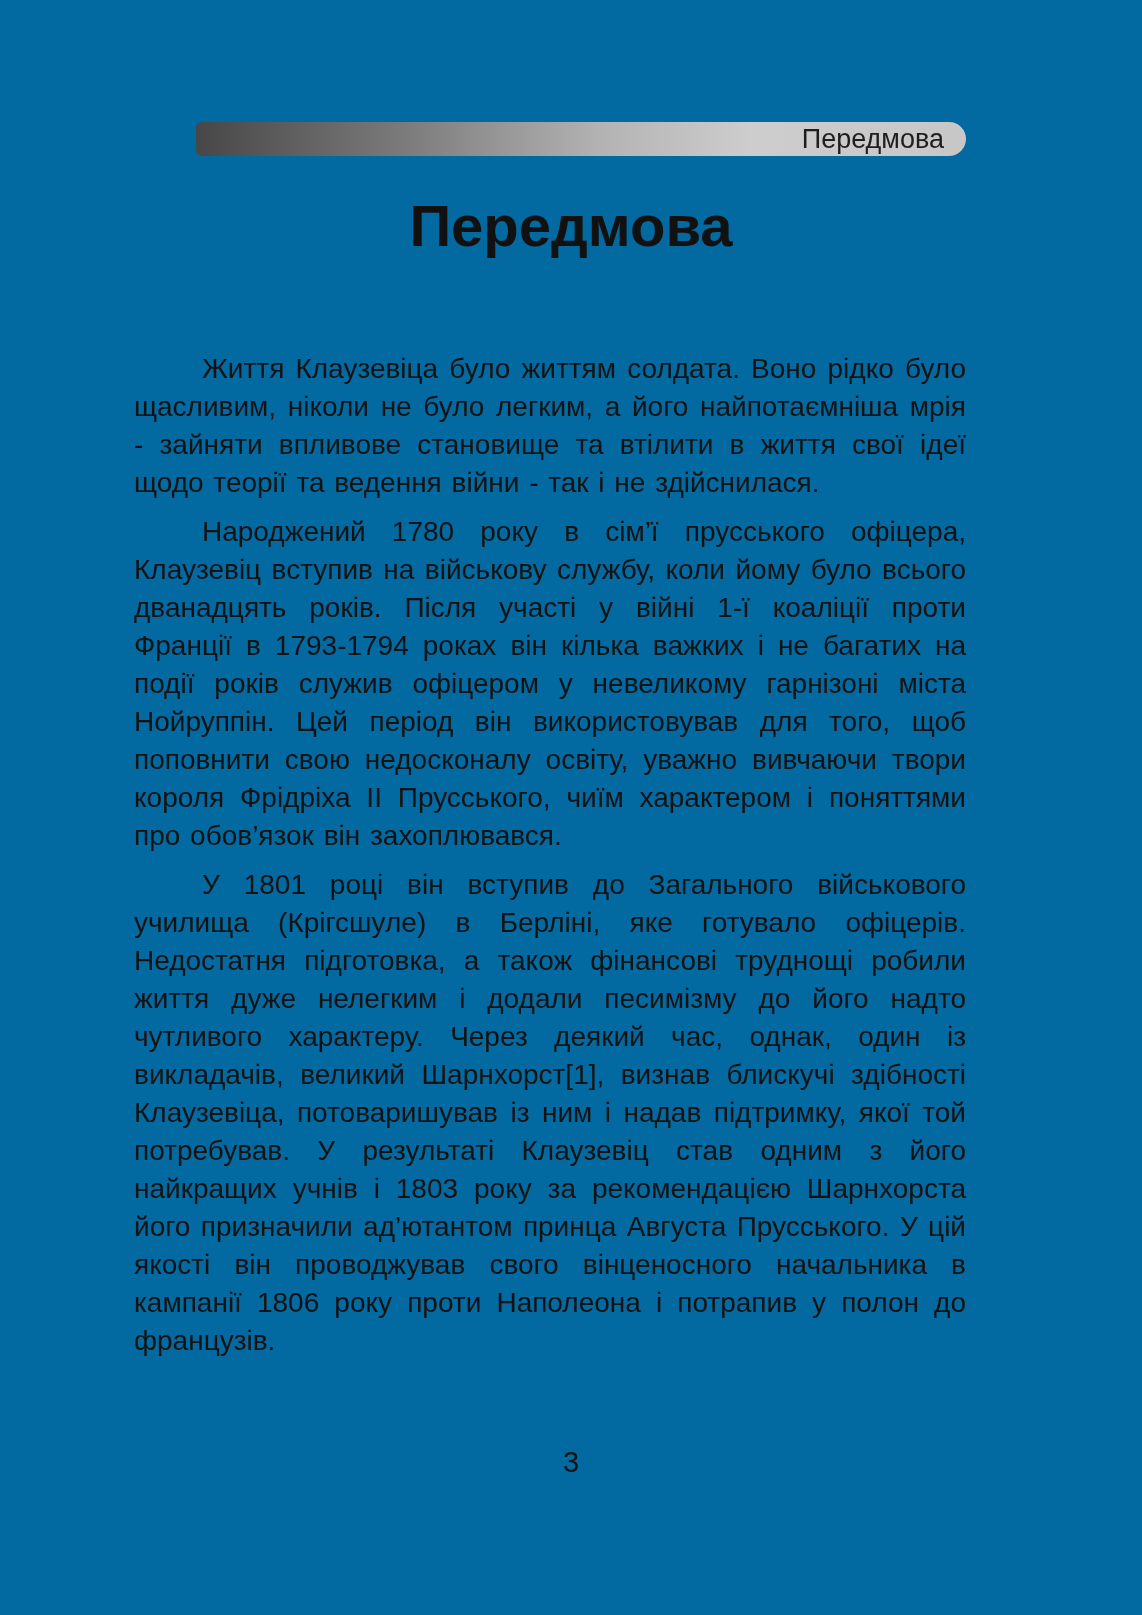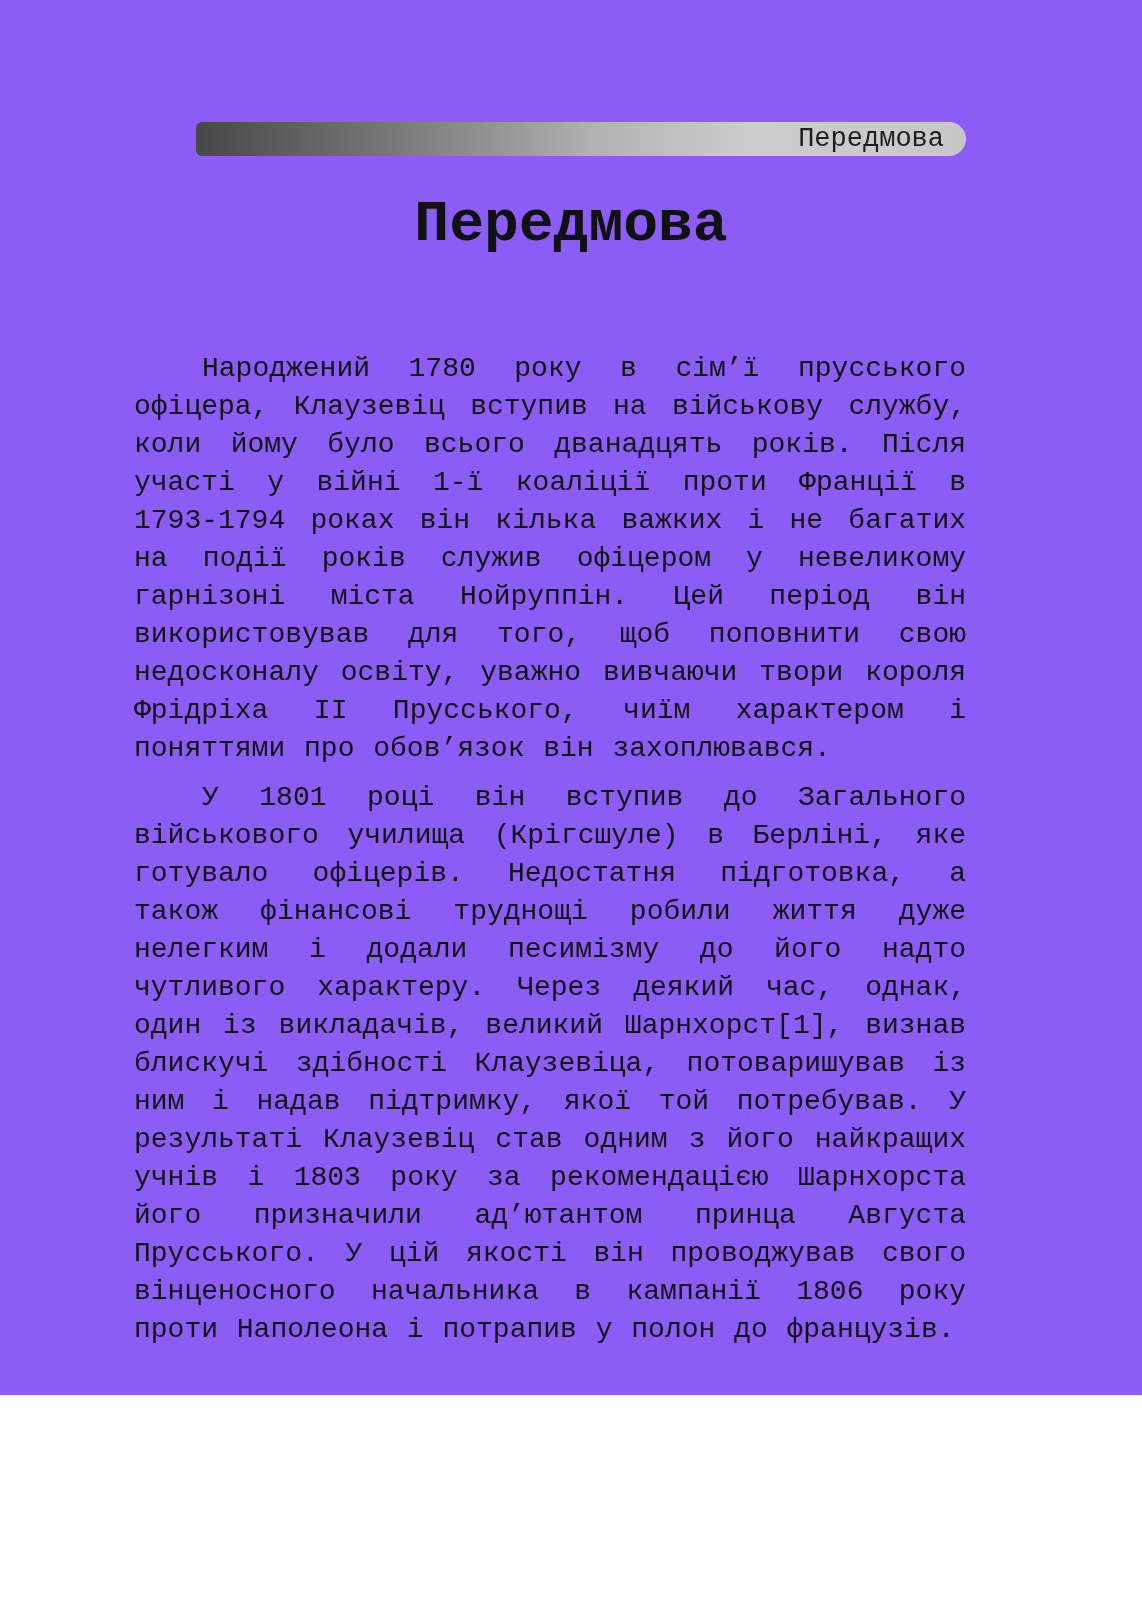--- a/index.html
+++ b/index.html
@@ -3,23 +3,23 @@
 <meta charset="utf-8">
 <style>
   html, body {
     margin: 0;
     padding: 0;
     background: #ffffff;
   }
   .page {
     position: relative;
     width: 1142px;
-    height: 1395px;
-    background: #8b5cf6;
-    font-family: Liberation Mono, monospace;
+    height: 1615px;
+    background: #0369a1;
+    font-family: Liberation Sans, sans-serif;
     color: #1a1a1a;
     overflow: hidden;
   }
 
   
   .header-bar {
     position: absolute;
     left: 196px;
     top: 122px;
     width: 770px;
@@ -88,19 +88,20 @@
 
 <div class="page">
 
   <div class="header-bar">
     <span class="header-label">Передмова</span>
   </div>
 
   <h1 class="chapter-title">Передмова</h1>
 
   <div class="body-text">
+    <p>Життя Клаузевіца було життям солдата. Воно рідко було щасливим, ніколи не було легким, а його найпотаємніша мрія - зайняти впливове становище та втілити в життя свої ідеї щодо теорії та ведення війни - так і не здійснилася.</p>
     <p>Народжений 1780 року в сім’ї прусського офіцера, Клаузевіц вступив на військову службу, коли йому було всього дванадцять років. Після участі у війні 1-ї коаліції проти Франції в 1793-1794 роках він кілька важких і не багатих на події років служив офіцером у невеликому гарнізоні міста Нойруппін. Цей період він використовував для того, щоб поповнити свою недосконалу освіту, уважно вивчаючи твори короля Фрідріха II Прусського, чиїм характером і поняттями про обов’язок він захоплювався.</p>
     <p>У 1801 році він вступив до Загального військового училища (Крігсшуле) в Берліні, яке готувало офіцерів. Недостатня підготовка, а також фінансові труднощі робили життя дуже нелегким і додали песимізму до його надто чутливого характеру. Через деякий час, однак, один із викладачів, великий Шарнхорст[1], визнав блискучі здібності Клаузевіца, потоваришував із ним і надав підтримку, якої той потребував. У результаті Клаузевіц став одним з його найкращих учнів і 1803 року за рекомендацією Шарнхорста його призначили ад’ютантом принца Августа Прусського. У цій якості він проводжував свого вінценосного начальника в кампанії 1806 року проти Наполеона і потрапив у полон до французів.</p>
   </div>
 
   <div class="page-number">3</div>
 
 </div>
 
 </body></html>

